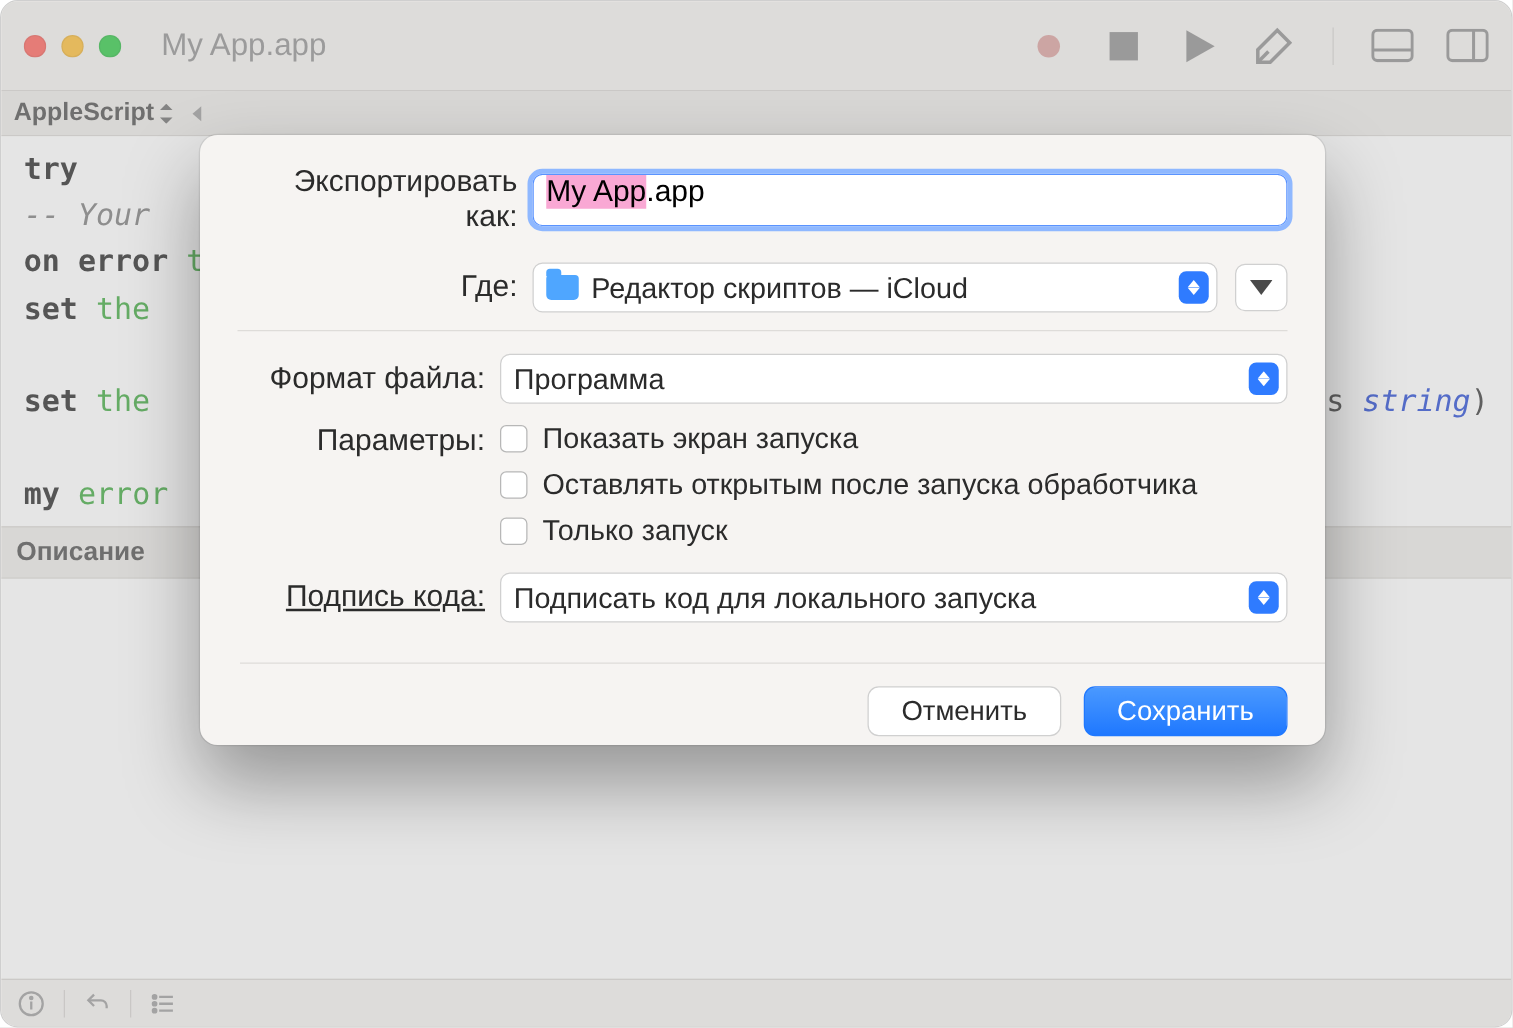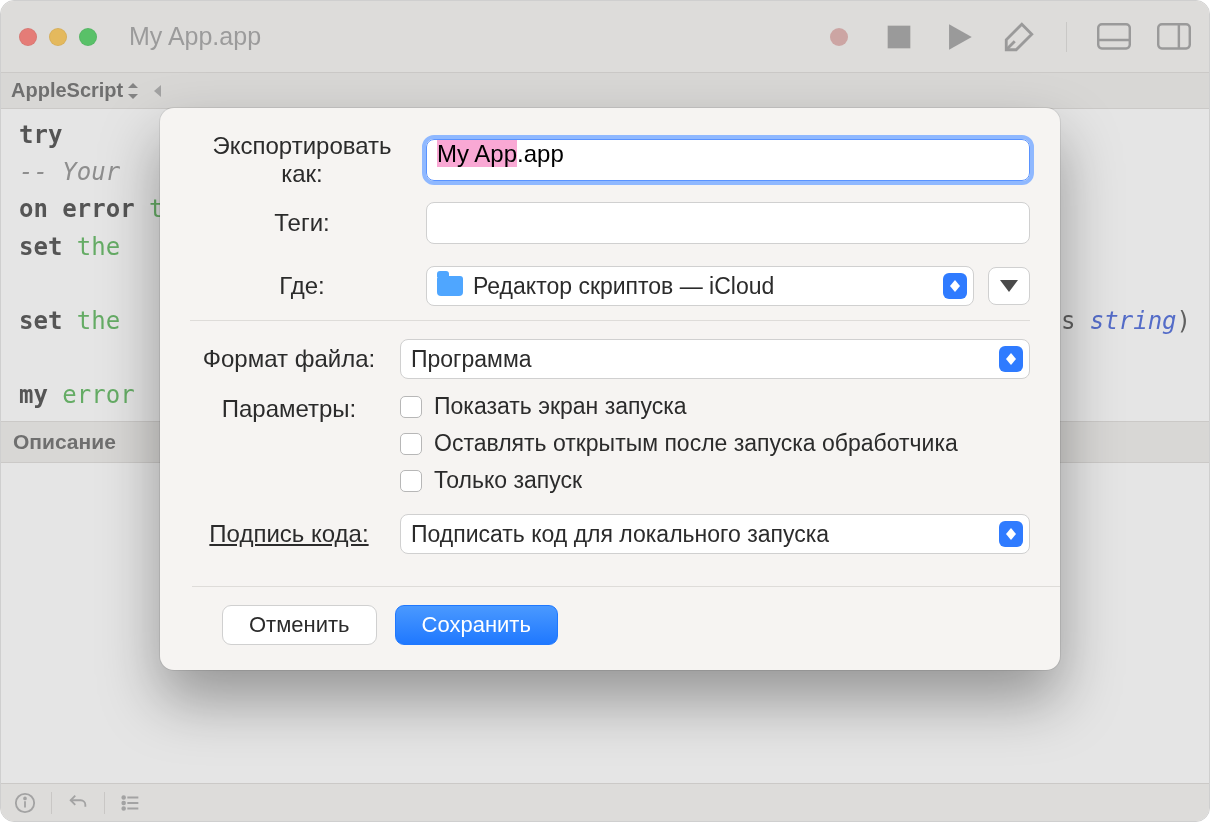--- a/index.html
+++ b/index.html
@@ -78,21 +78,21 @@
 .dialog {
   position:absolute; z-index:10;
   left:160px; top:108px; width:900px;
   background:#f6f4f2; border-radius:14px;
   box-shadow:0 30px 60px rgba(0,0,0,.35), 0 0 0 1px rgba(0,0,0,.08);
   padding-top:24px;
 }
 .dlg-body { padding: 0 30px 18px; }
 .dlg-row { display:flex; align-items:center; margin-bottom:14px; }
 .dlg-row.tight { margin-bottom:10px; }
-.dlg-label { width:236px; text-align:center; font-size:24px; color:#2b2b2b; padding-right:12px; }
+.dlg-label { width:236px; text-align:right; font-size:24px; color:#2b2b2b; padding-right:12px; }
 .dlg-field { flex:1; }
 
 .text-input {
   width:100%; height:42px; border:1px solid #d0d0d0; border-radius:8px;
   padding:0 10px; font-size:24px; background:#fff;
 }
 .text-input.focus {
   outline: 4px solid #8fb8ff; border-color:#5a93ff;
 }
 .selected-text { background:#f9a8d4; }
@@ -117,22 +117,22 @@
 }
 
 .divider { height:1px; background:#dedcd9; margin:12px 0 18px; }
 
 .checkbox-row { display:flex; align-items:center; gap:12px; font-size:23px; color:#2b2b2b; margin:0 0 10px 0; }
 .checkbox {
   width:22px; height:22px; border:1.5px solid #b7b7b7; border-radius:5px; background:#fff;
 }
 
 .dlg-footer {
-  border-top:1px solid #dedcd9; padding:18px 30px 25px;
-  display:flex; gap:18px;margin-left:32px;
+  border-top:1px solid #dedcd9; padding:18px 30px 7px;
+  display:flex; justify-content:flex-end; gap:18px;margin-left:32px;
 }
 .btn {
   height:40px; padding:0 26px; border-radius:9px; font-size:22px;
   display:flex; align-items:center; justify-content:center;
   border:1px solid #d0d0d0; background:#fff; color:#2b2b2b;
 }
 .btn.primary {
   background:linear-gradient(#4a99ff,#1f78ff); border:1px solid #1f78ff; color:#fff;
 }
 
@@ -270,26 +270,20 @@
 <div class="dialog">
   <div class="dlg-body">
     <div class="dlg-row">
       <div class="dlg-label">Экспортировать как:</div>
       <div class="dlg-field">
         <div class="text-input focus">
           <span class="selected-text">My App</span><span>.app</span>
         </div>
       </div>
     </div>
-    <div class="dlg-row">
-      <div class="dlg-label">Теги:</div>
-      <div class="dlg-field">
-        <div class="text-input"></div>
-      </div>
-    </div>
     <div class="dlg-row" style="margin-top:22px;">
       <div class="dlg-label">Где:</div>
       <div class="where-wrap">
         <div class="select">
           <div class="folder-ic"></div>
           <div class="sel-label">Редактор скриптов — iCloud</div>
           <div class="sel-arrows">
             <svg viewBox="0 0 10 6">
                 <polygon points="5,0 10,6 0,6" fill="#fff"></polygon>
               </svg>

